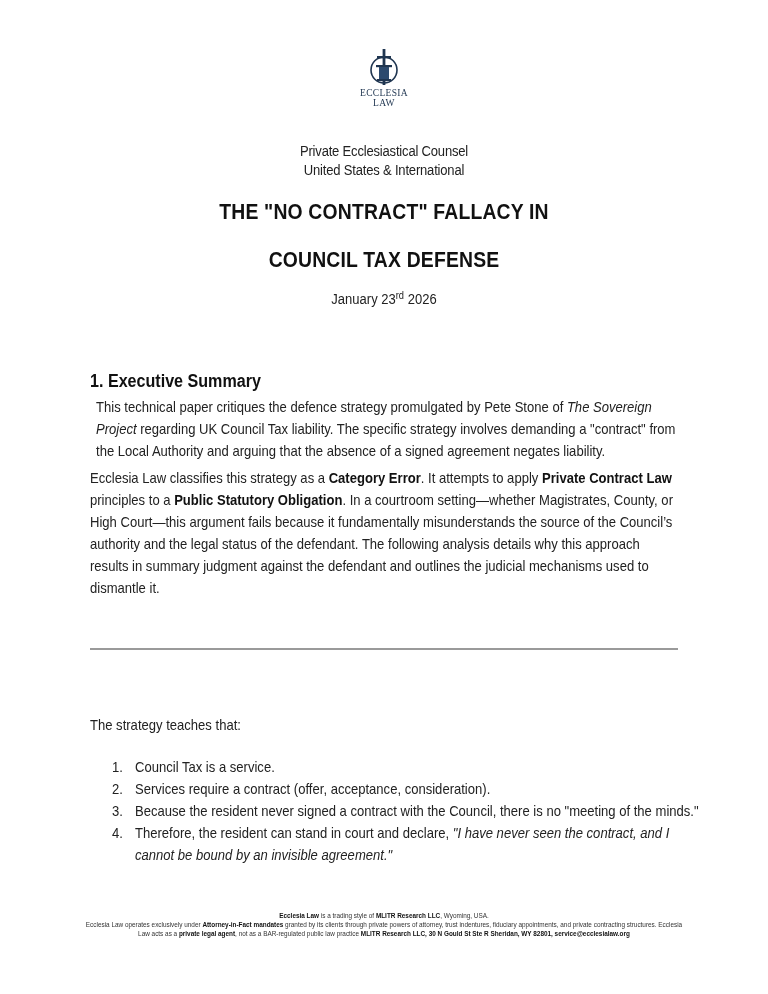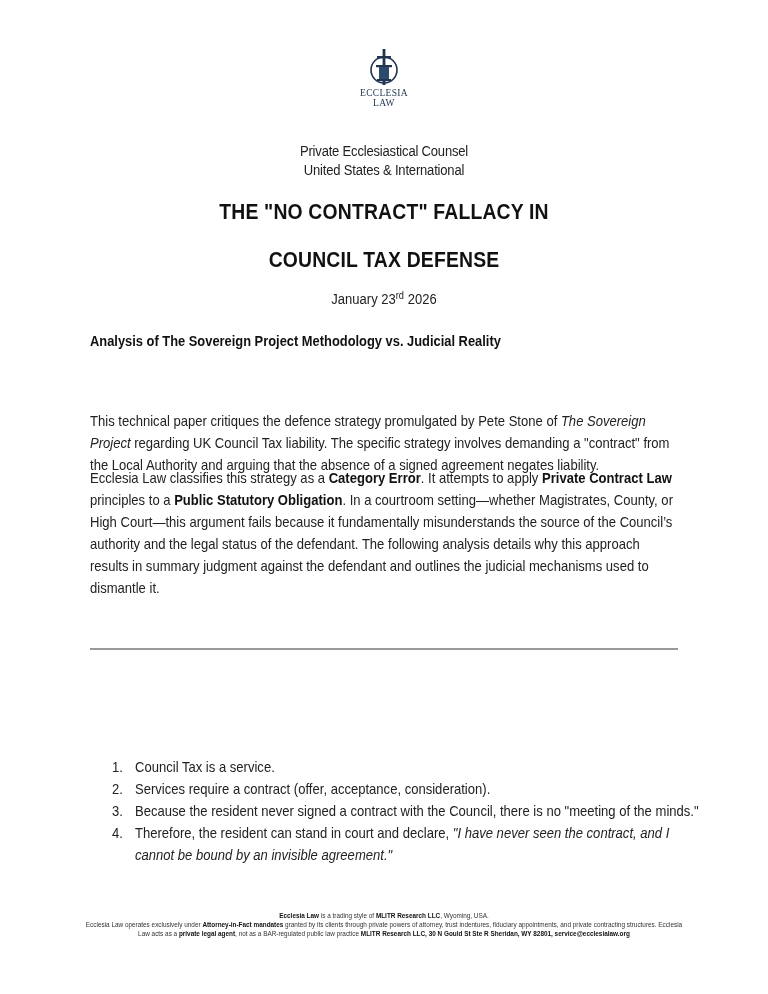--- a/index.html
+++ b/index.html
@@ -28,21 +28,21 @@
 
   .content { position: absolute; left: 90px; width: 590px; }
   .narrow { transform: scaleX(0.92); transform-origin: left; width: 640px; }
 
   .subtitle { top: 333px; font-size: 14px; font-weight: bold; color: #111; }
   .h2 { font-size: 17.5px; font-weight: bold; color: #111; }
   .h2.s1 { top: 371px; }
   .h2.s2 { top: 676px; }
 
   .para { font-size: 14.2px; line-height: 22px; color: #222; }
-  .para.p1 { top: 410px; }
+  .para.p1 { top: 396px; margin-left: 6px; }
   .para.p2 { top: 467px; }
   .para.p3 { top: 714px; }
   .para b { color: #111; }
 
   .rule { position: absolute; left: 90px; top: 648px; width: 588px; height: 2px; background: #9a9a9a; }
 
   .list { position: absolute; left: 112px; top: 756px; width: 640px; font-size: 14.2px; line-height: 22px;
           color: #222; transform: scaleX(0.92); transform-origin: left; margin: 0; padding: 0; list-style: none; }
   .list li { position: relative; padding-left: 25px; }
   .list li .num { position: absolute; left: 0; top: 0; }
@@ -70,36 +70,39 @@
   </div>
 
   <div class="firm l1">Private Ecclesiastical Counsel</div>
   <div class="firm l2">United States &amp; International</div>
 
   <div class="title l1">THE "NO CONTRACT" FALLACY IN</div>
   <div class="title l2">COUNCIL TAX DEFENSE</div>
 
   <div class="date"><span>January 23</span><sup>rd</sup><span> 2026</span></div>
 
-  <div class="content subtitle">
-    <div class="narrow">Analysis of The Sovereign Project Methodology vs. Judicial Reality</div>
+
+  <div class="content h2 s1">
+    <div class="narrow">1. Executive Summary</div>
   </div>
-
 
   <div class="content para p1">
     <div class="narrow"><span>This technical paper critiques the defence strategy promulgated by Pete Stone of </span><i>The Sovereign Project</i><span> regarding UK Council Tax liability. The specific strategy involves demanding a "contract" from the Local Authority and arguing that the absence of a signed agreement negates liability.</span></div>
   </div>
 
   <div class="content para p2">
     <div class="narrow"><span>Ecclesia Law classifies this strategy as a </span><b>Category Error</b><span>. It attempts to apply </span><b>Private Contract Law</b><span> principles to a </span><b>Public Statutory Obligation</b><span>. In a courtroom setting—whether Magistrates, County, or High Court—this argument fails because it fundamentally misunderstands the source of the Council’s authority and the legal status of the defendant. The following analysis details why this approach results in summary judgment against the defendant and outlines the judicial mechanisms used to dismantle it.</span></div>
   </div>
 
   <div class="rule"></div>
 
 
+  <div class="content para p3">
+    <div class="narrow">The strategy teaches that:</div>
+  </div>
 
   <ol class="list">
     <li><span class="num">1.</span><span>Council Tax is a service.</span></li>
     <li><span class="num">2.</span><span>Services require a contract (offer, acceptance, consideration).</span></li>
     <li><span class="num">3.</span><span>Because the resident never signed a contract with the Council, there is no "meeting of the minds."</span></li>
     <li><span class="num">4.</span><span>Therefore, the resident can stand in court and declare, </span><i>"I have never seen the contract, and I cannot be bound by an invisible agreement."</i></li>
   </ol>
 
   <div class="footer">
     <div><b>Ecclesia Law</b><span> is a trading style of </span><b>MLITR Research LLC</b><span>, Wyoming, USA.</span></div>

